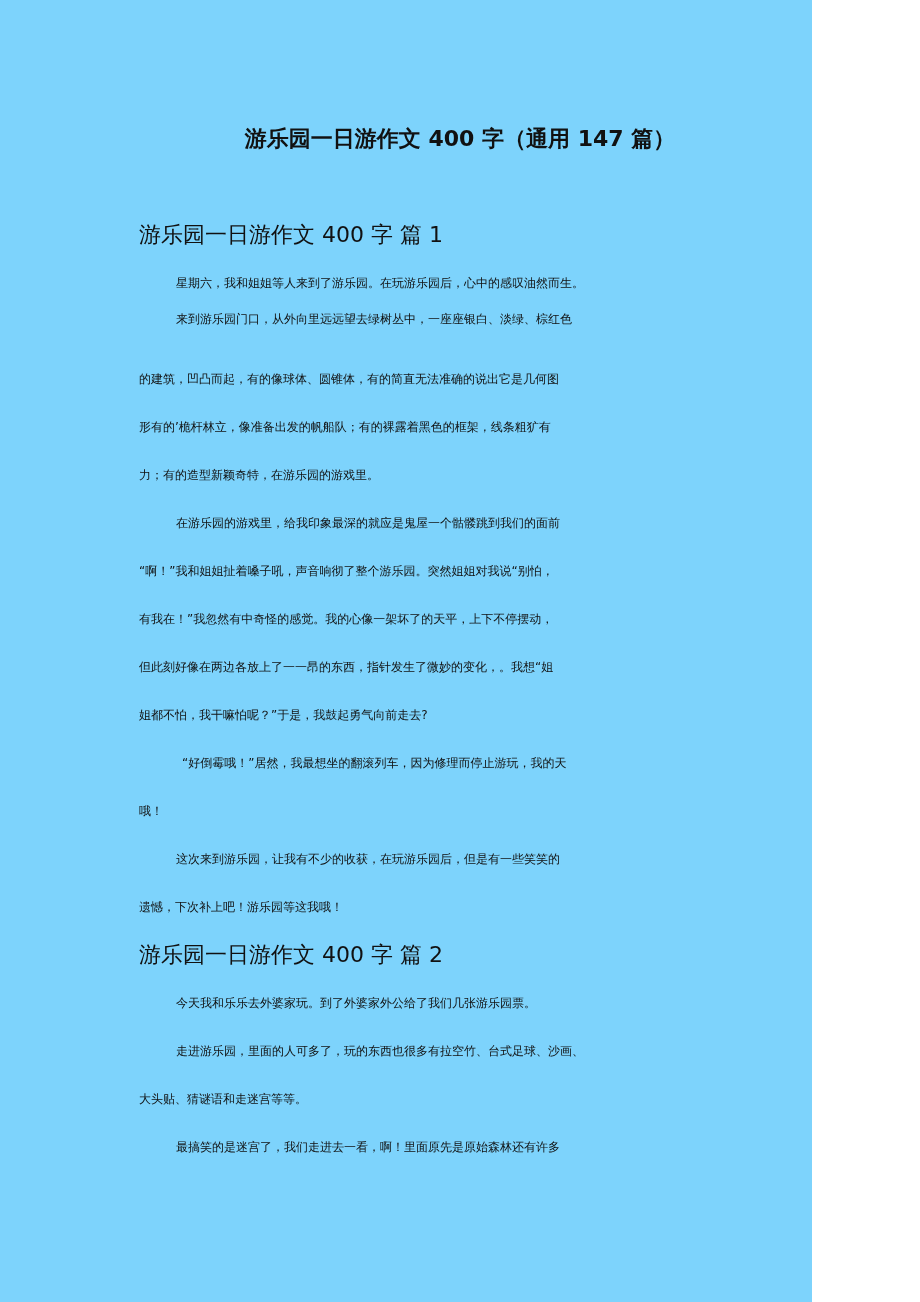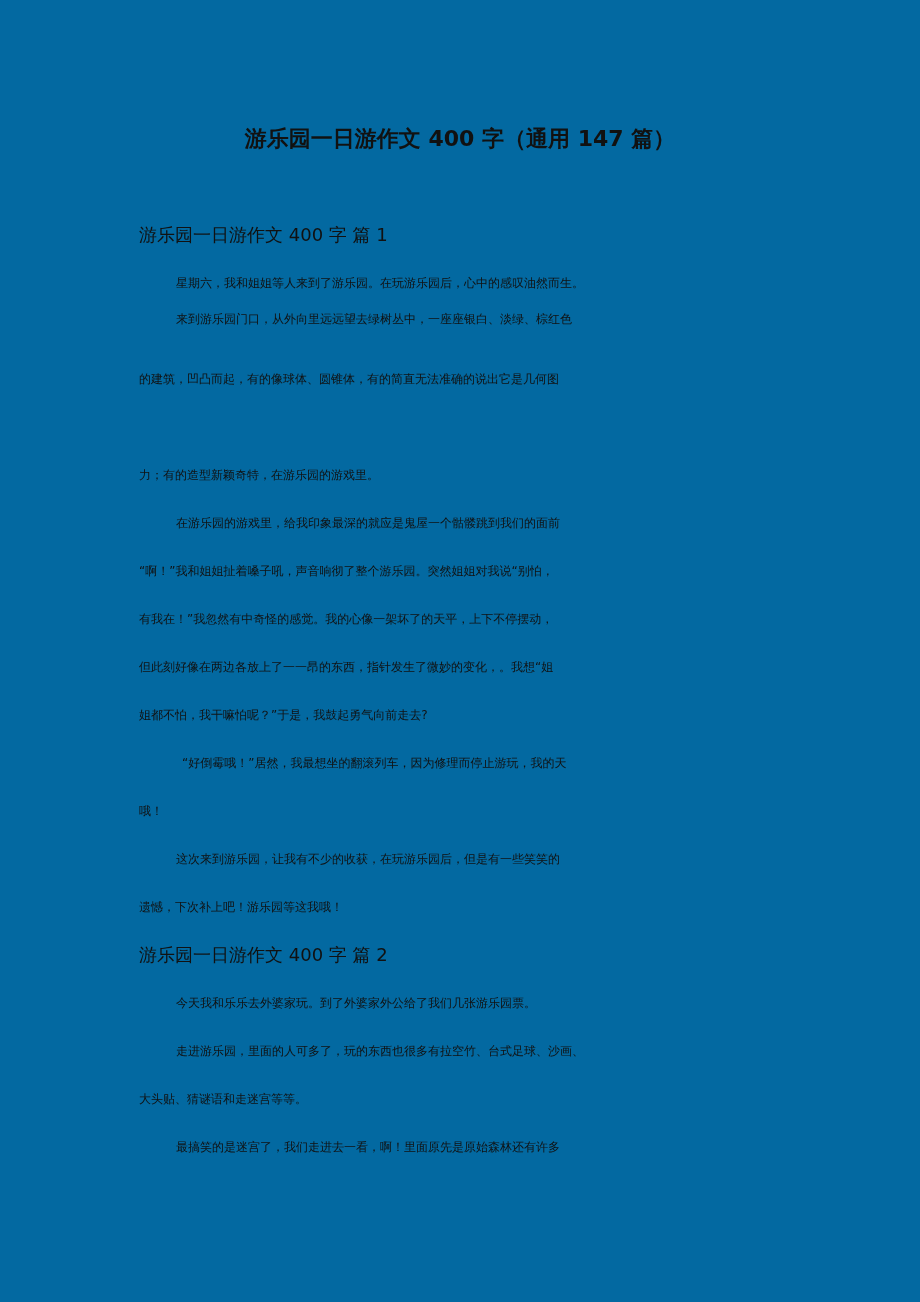--- a/index.html
+++ b/index.html
@@ -12,23 +12,23 @@
       height: 1302px;
       position: relative;
       overflow: hidden;
       font-family: "DejaVu Sans", "Liberation Sans", sans-serif;
       color: #111111;
     }
     .page {
       position: absolute;
       left: 0;
       top: 0;
-      width: 920px;
+      width: 812px;
       height: 1302px;
-      background: #0369a1;
+      background: #7dd3fc;
     }
     .title {
       position: absolute;
       left: 0;
       width: 920px;
       top: 124px;
       text-align: center;
       font-size: 22px;
       font-weight: bold;
       line-height: 30px;
@@ -38,35 +38,36 @@
     .line {
       position: absolute;
       left: 139px;
       font-size: 12px;
       line-height: 26px;
       white-space: nowrap;
       letter-spacing: 0px;
     }
     .indent { left: 176px; }
     .indent-q { left: 182px; }
-    .heading-line { font-size: 18px; }
+    .heading-line { font-size: 22px; }
   </style>
 </head>
 <body>
 
 <div class="page">
 
   <div class="title">游乐园一日游作文 400 字（通用 147 篇）</div>
 
   <div class="line heading-line" style="top:222px">游乐园一日游作文 400 字  篇 1</div>
 
   <div class="line indent" style="top:270px">星期六，我和姐姐等人来到了游乐园。在玩游乐园后，心中的感叹油然而生。</div>
 
   <div class="line indent" style="top:306px">来到游乐园门口，从外向里远远望去绿树丛中，一座座银白、淡绿、棕红色</div>
   <div class="line" style="top:366px">的建筑，凹凸而起，有的像球体、圆锥体，有的简直无法准确的说出它是几何图</div>
+  <div class="line" style="top:414px">形有的’桅杆林立，像准备出发的帆船队；有的裸露着黑色的框架，线条粗犷有</div>
   <div class="line" style="top:462px">力；有的造型新颖奇特，在游乐园的游戏里。</div>
 
   <div class="line indent" style="top:510px">在游乐园的游戏里，给我印象最深的就应是鬼屋一个骷髅跳到我们的面前</div>
   <div class="line" style="top:558px">“啊！”我和姐姐扯着嗓子吼，声音响彻了整个游乐园。突然姐姐对我说“别怕，</div>
   <div class="line" style="top:606px">有我在！”我忽然有中奇怪的感觉。我的心像一架坏了的天平，上下不停摆动，</div>
   <div class="line" style="top:654px">但此刻好像在两边各放上了一一昂的东西，指针发生了微妙的变化，。我想“姐</div>
   <div class="line" style="top:702px">姐都不怕，我干嘛怕呢？”于是，我鼓起勇气向前走去?</div>
 
   <div class="line indent-q" style="top:750px">“好倒霉哦！”居然，我最想坐的翻滚列车，因为修理而停止游玩，我的天</div>
   <div class="line" style="top:798px">哦！</div>

